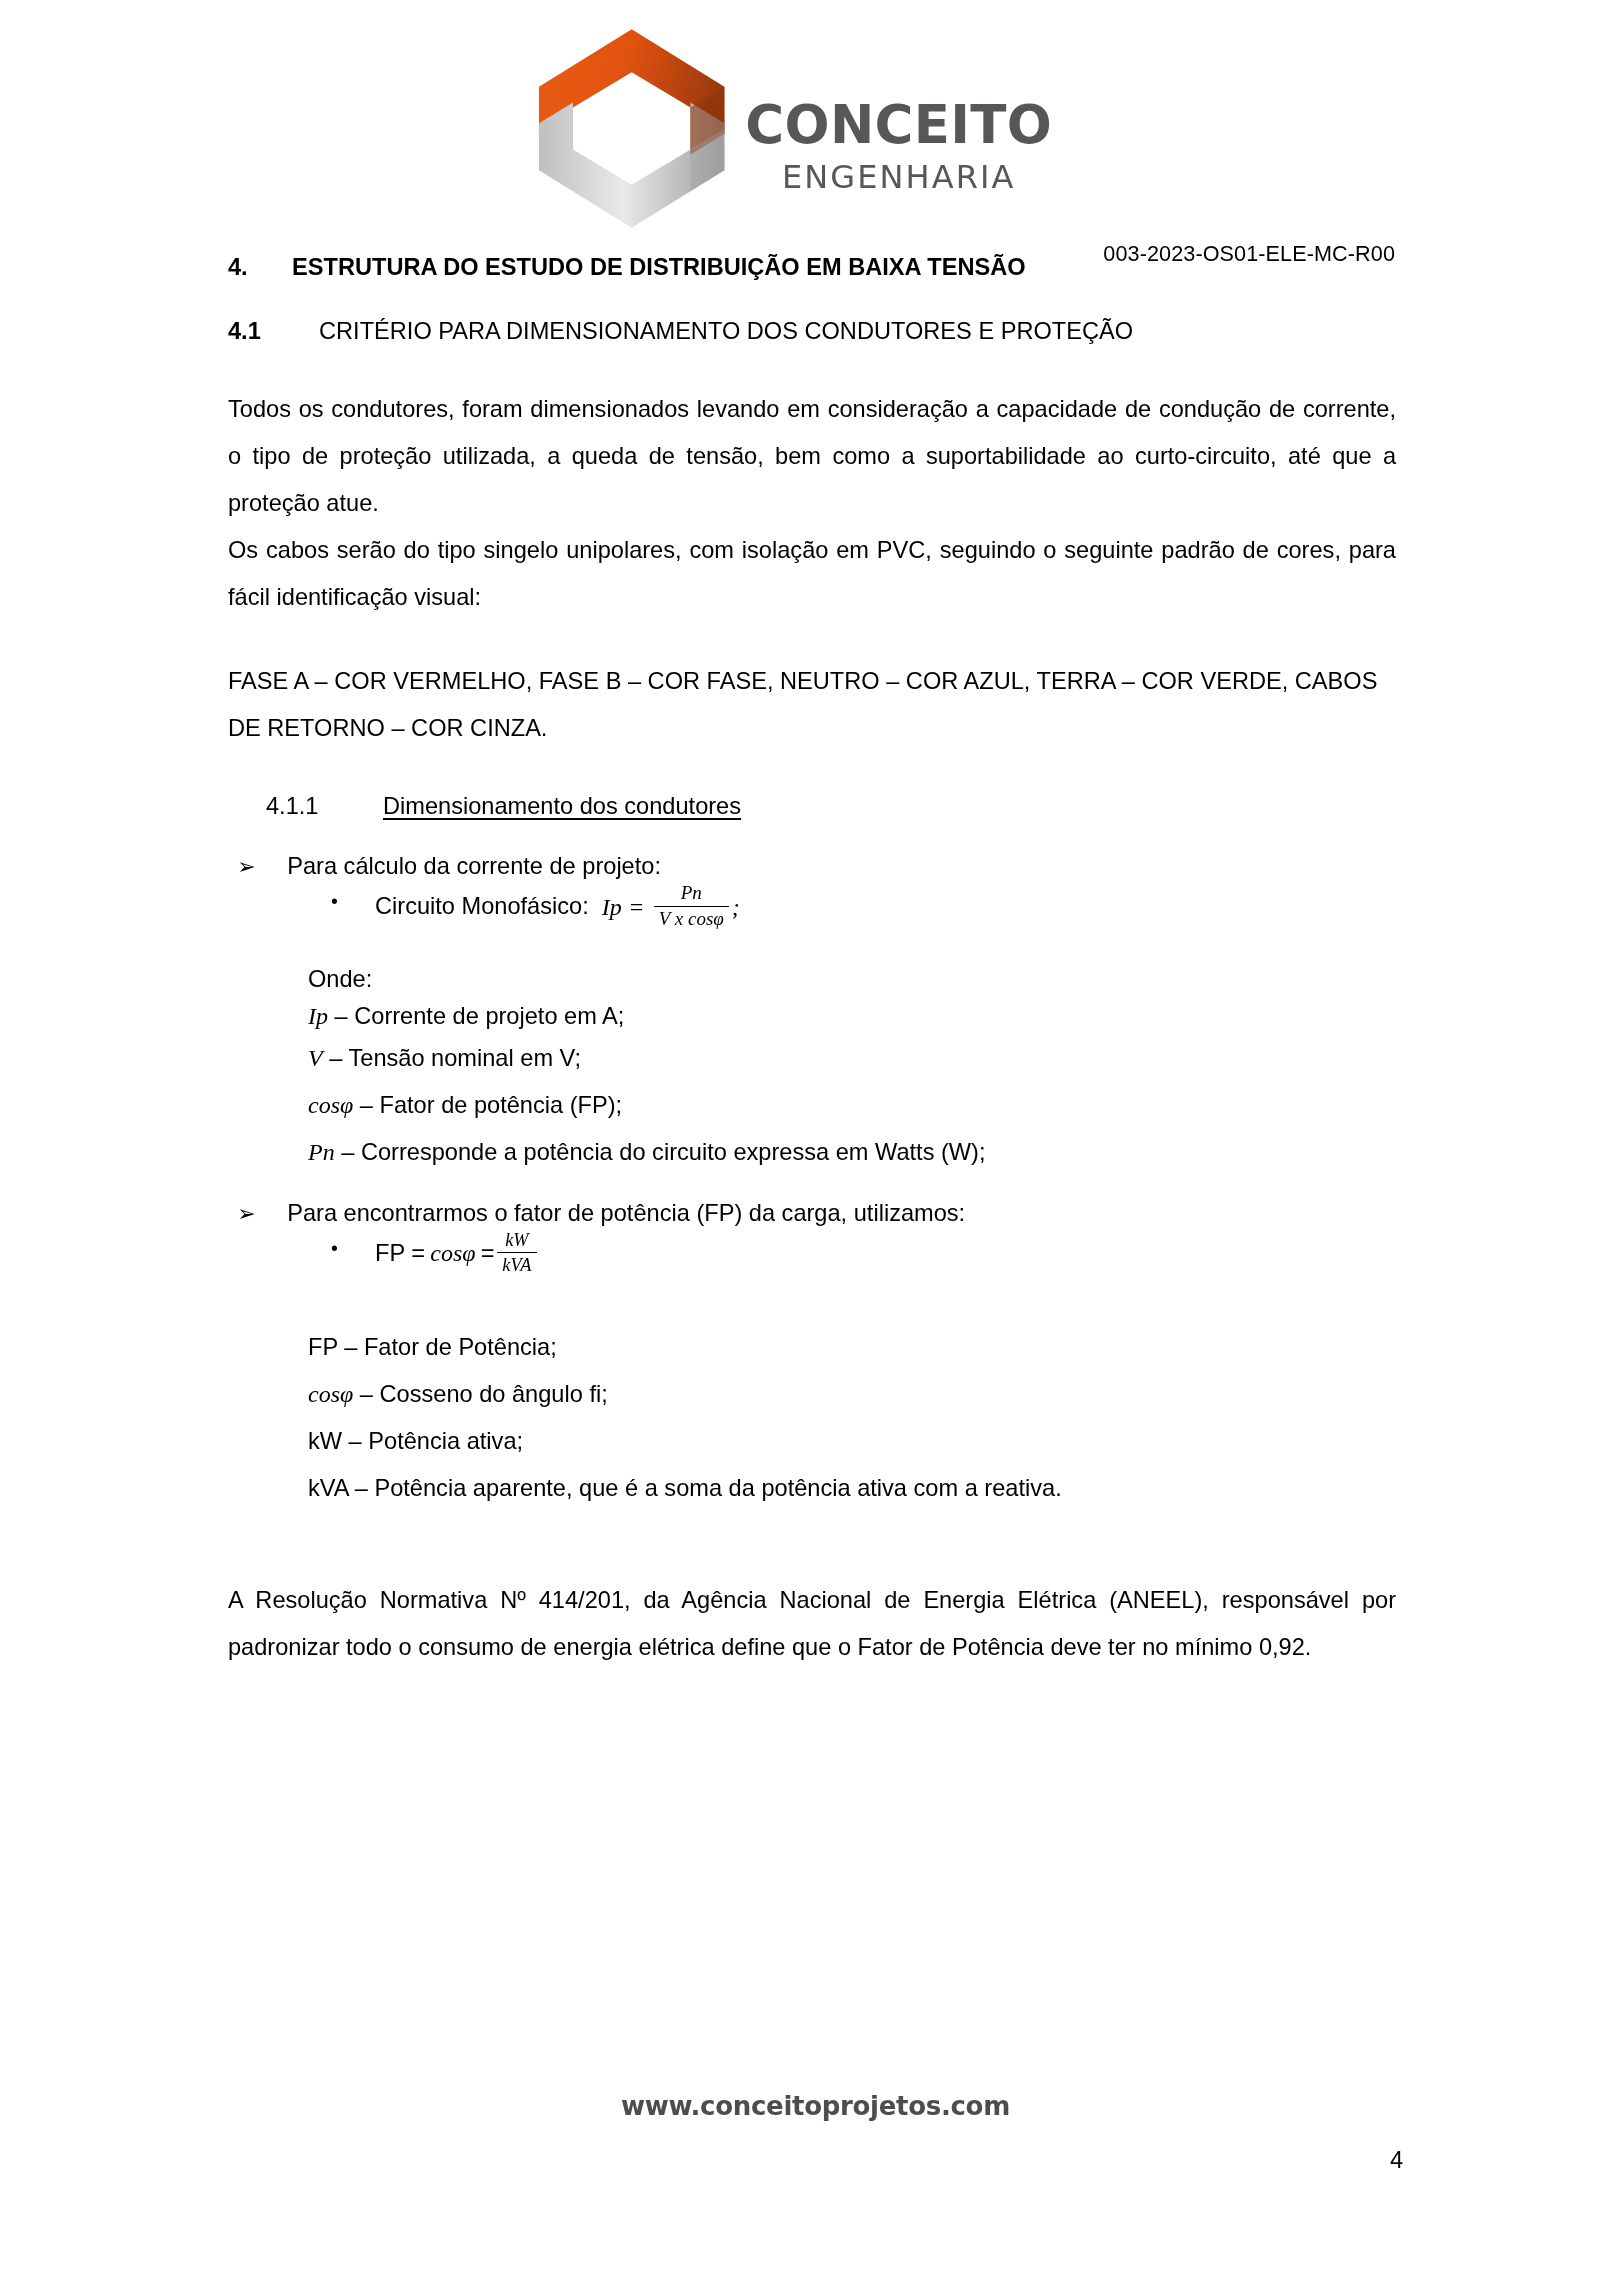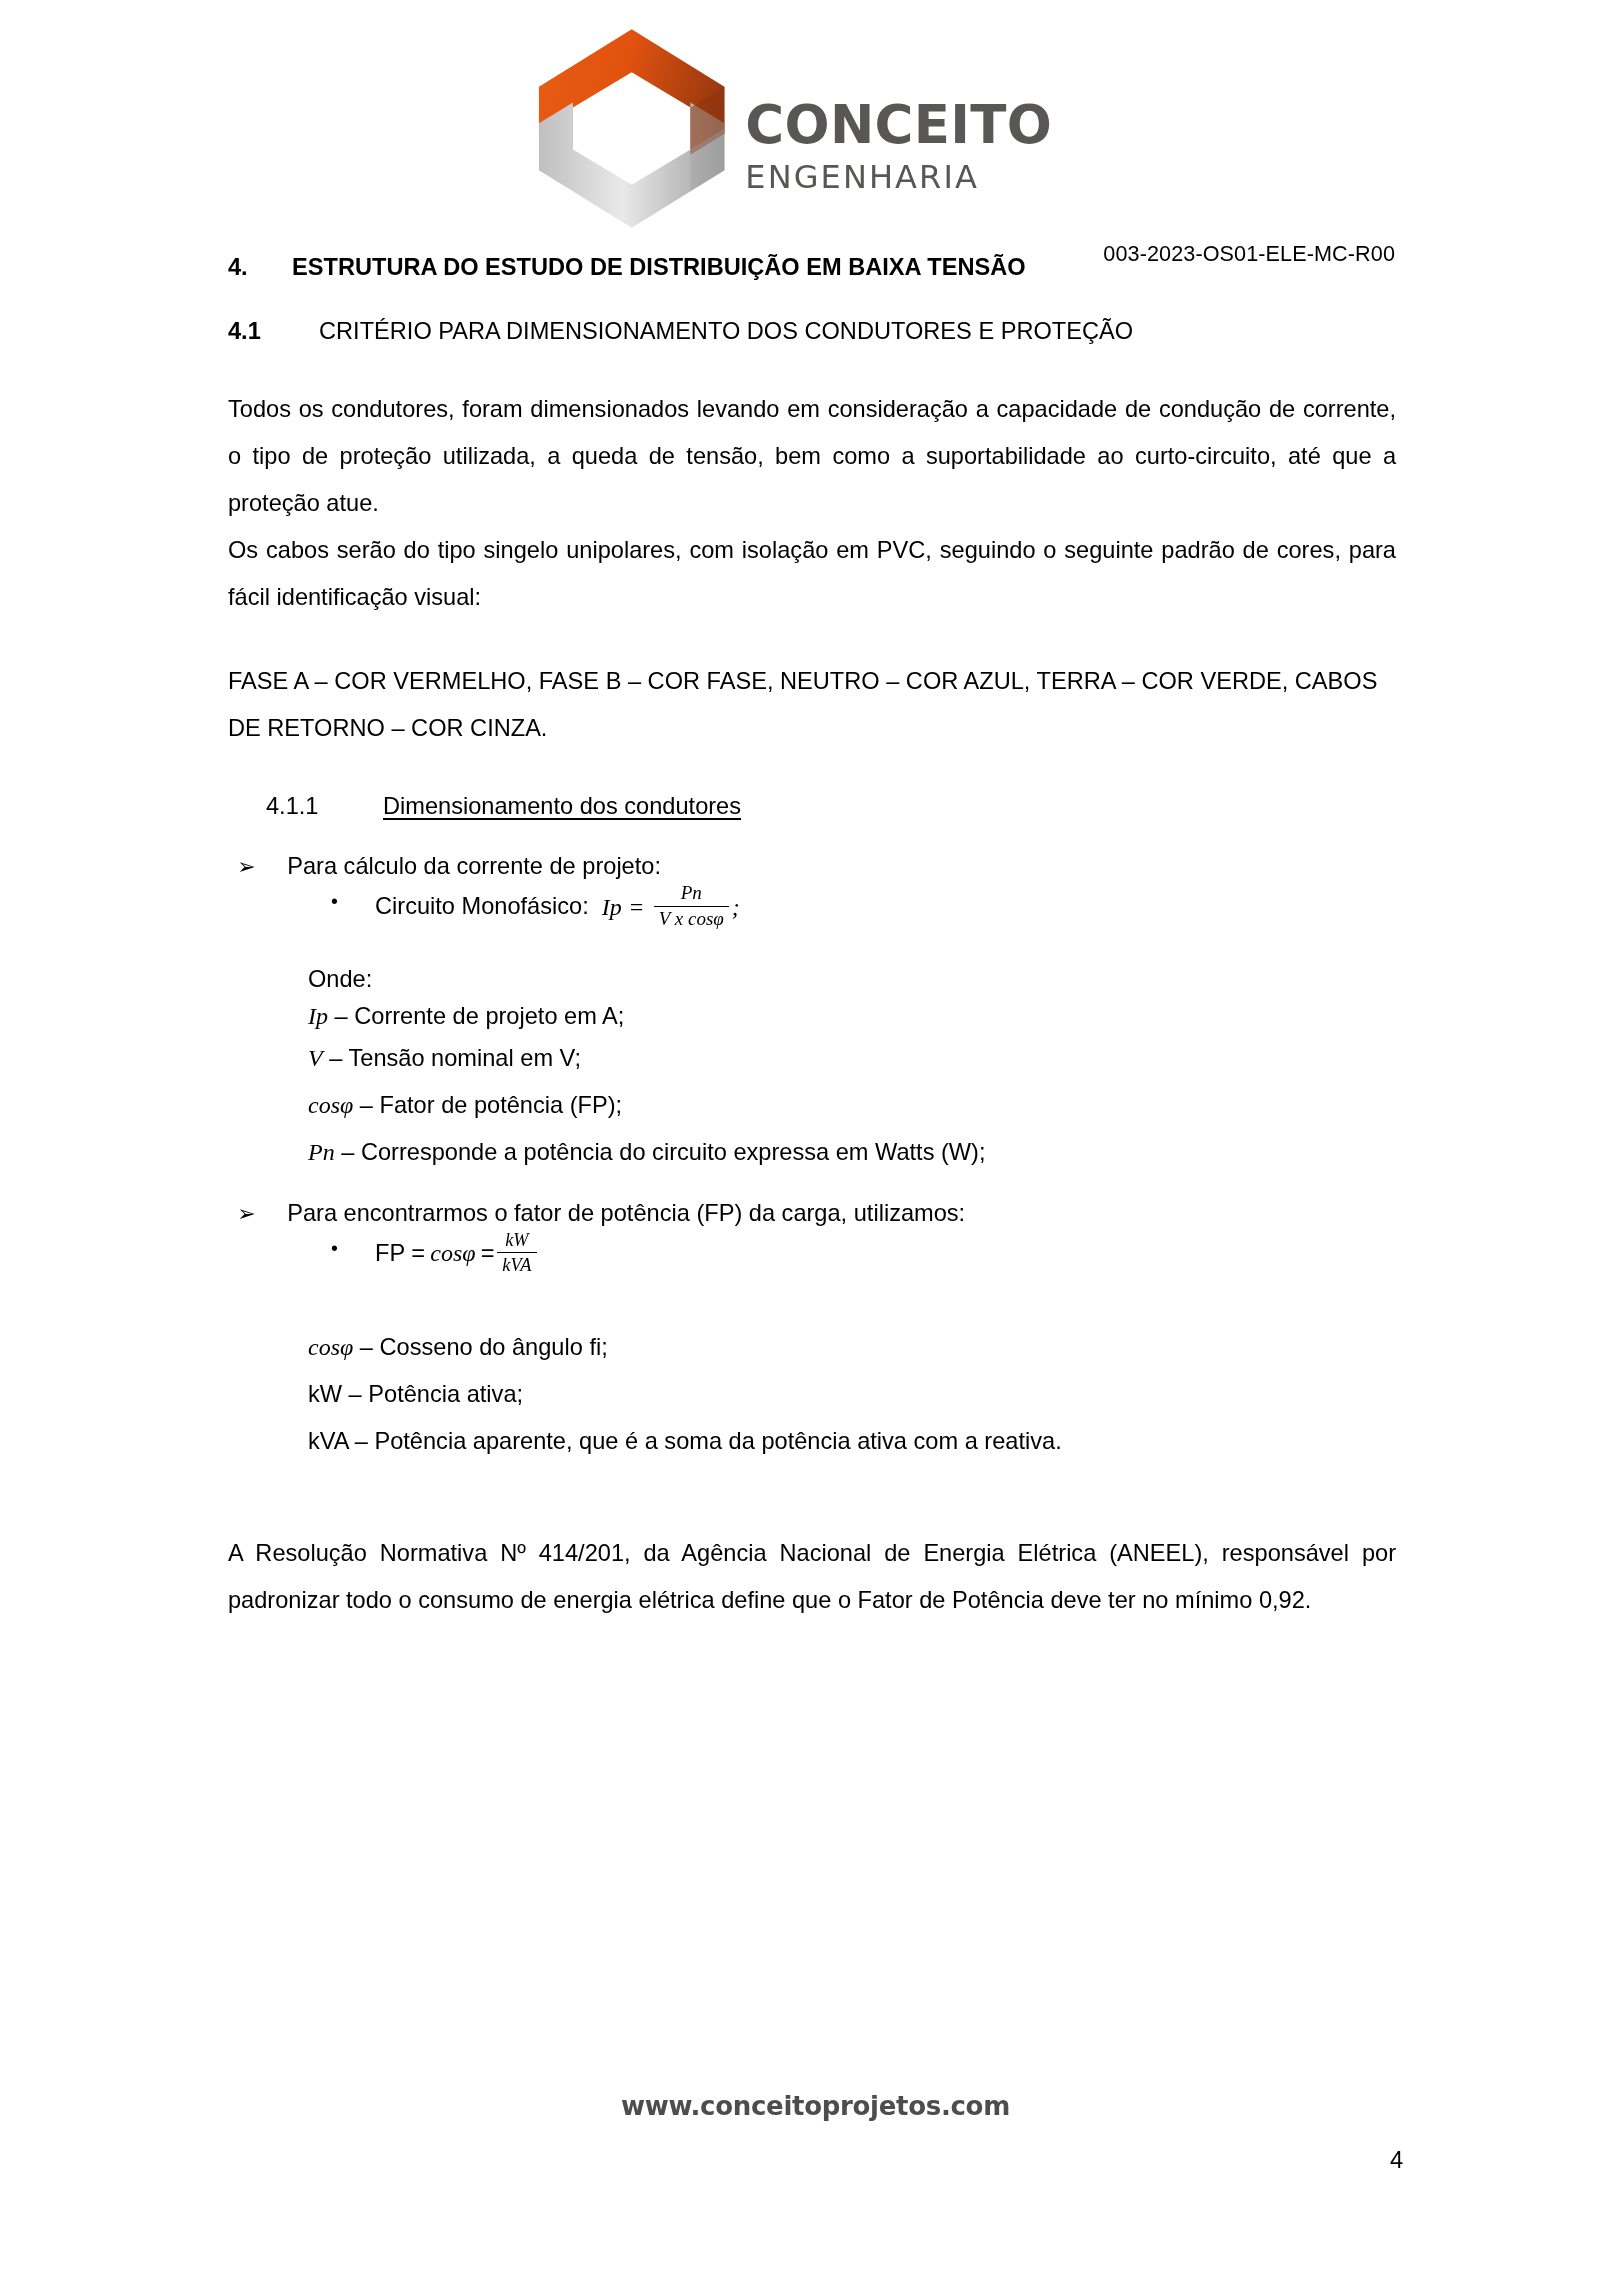--- a/index.html
+++ b/index.html
@@ -31,20 +31,21 @@
     right: 0;
     display: flex;
     justify-content: center;
     align-items: center;
   }
   .logo-wrap {
     display: flex;
     align-items: center;
     gap: 17px;
     transform: translateX(-18.3px);
+    text-align: center;
   }
   .logo-mark {
     width: 194px;
     height: 209px;
     flex: none;
   }
   .logo-text {
     display: flex;
     flex-direction: column;
     justify-content: center;
@@ -348,20 +349,21 @@
           <span class="num-part">kW</span>
           <span class="bar"></span>
           <span class="den-part">kVA</span>
         </span>
       </span>
     </div>
 
     <div class="gap-72"></div>
 
     <div class="defs">
+      <div class="line">FP – Fator de Potência;</div>
       <div class="line"><span class="mi">cosφ</span><span> – Cosseno do ângulo fi;</span></div>
       <div class="line">kW – Potência ativa;</div>
       <div class="line">kVA – Potência aparente, que é a soma da potência ativa com a reativa.</div>
     </div>
 
     <div class="gap-100"></div>
 
     <p class="body">A Resolução Normativa Nº 414/201, da Agência Nacional de Energia Elétrica (ANEEL), responsável por padronizar todo o consumo de energia elétrica define que o Fator de Potência deve ter no mínimo 0,92.</p>
 
   </div>

